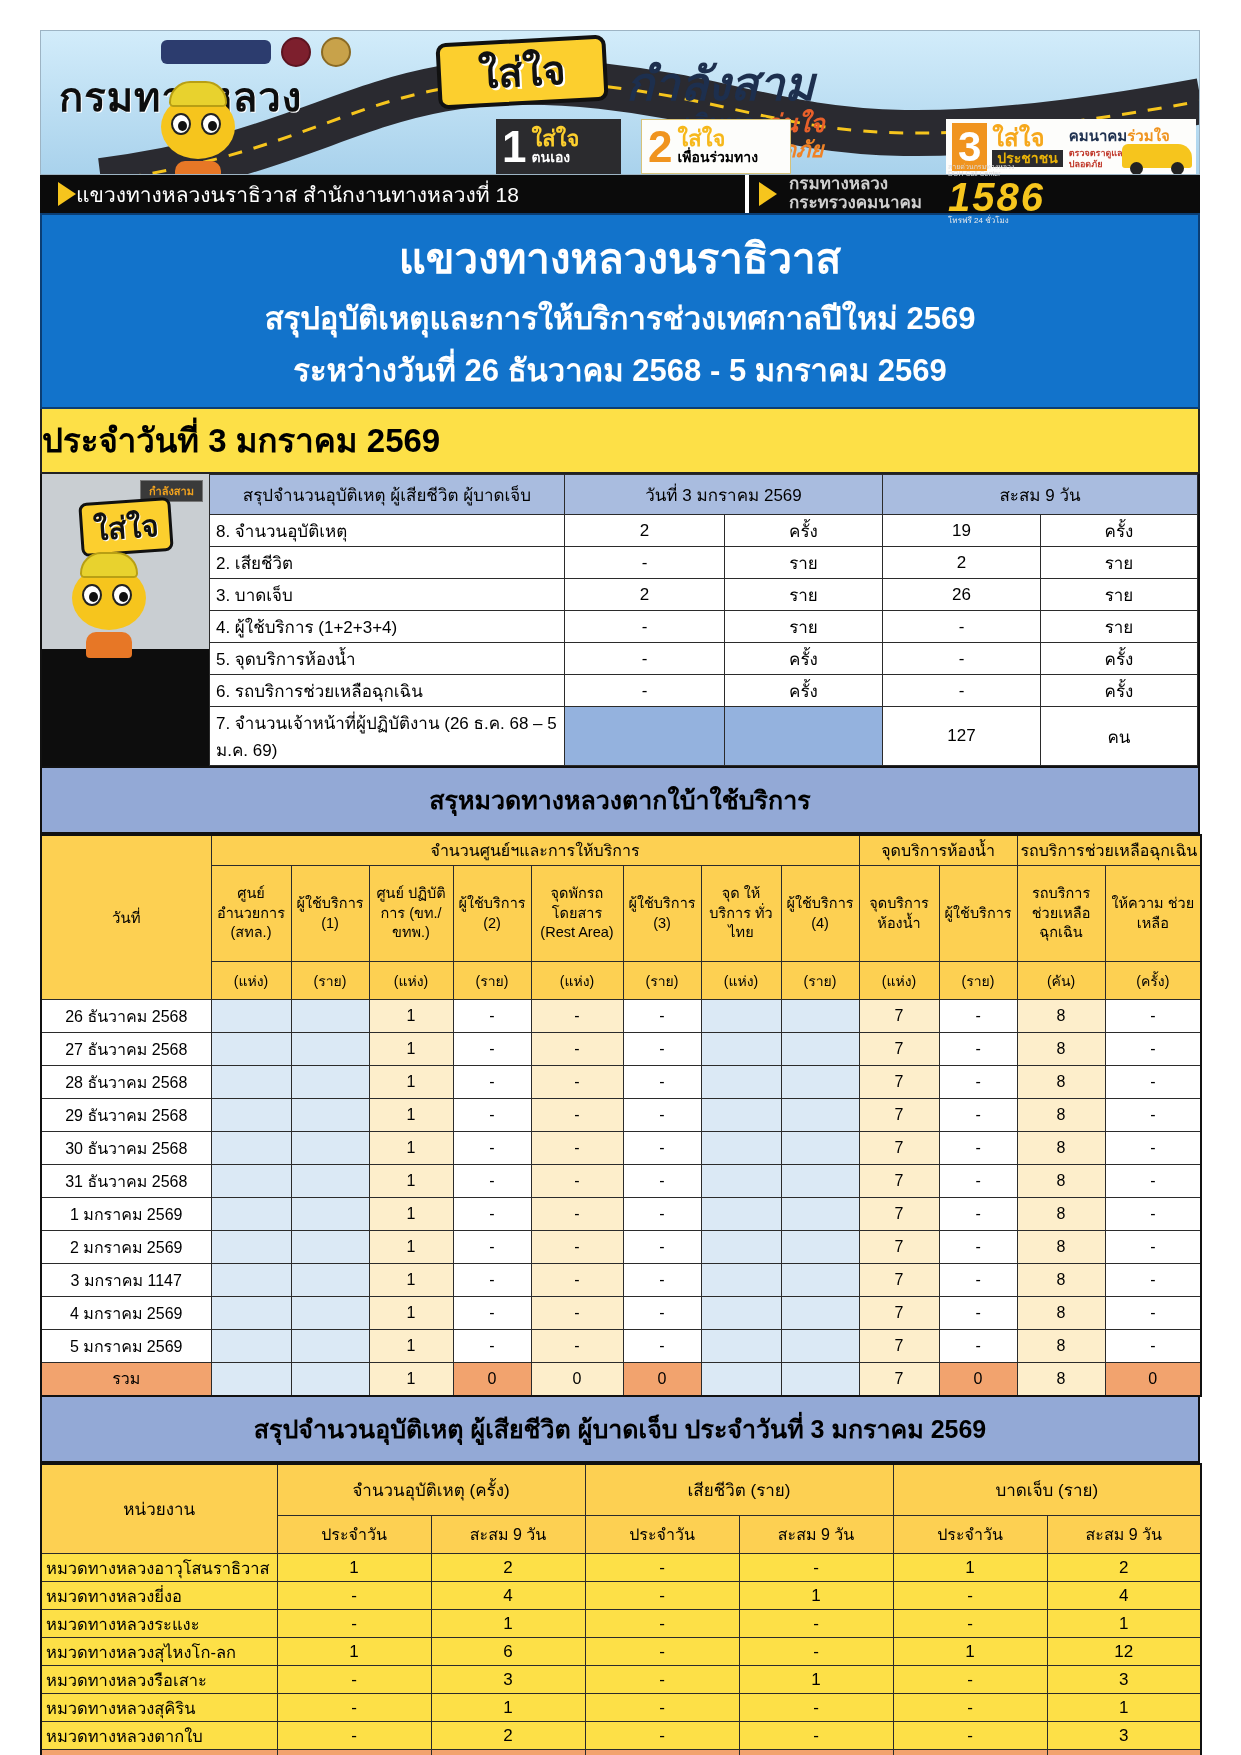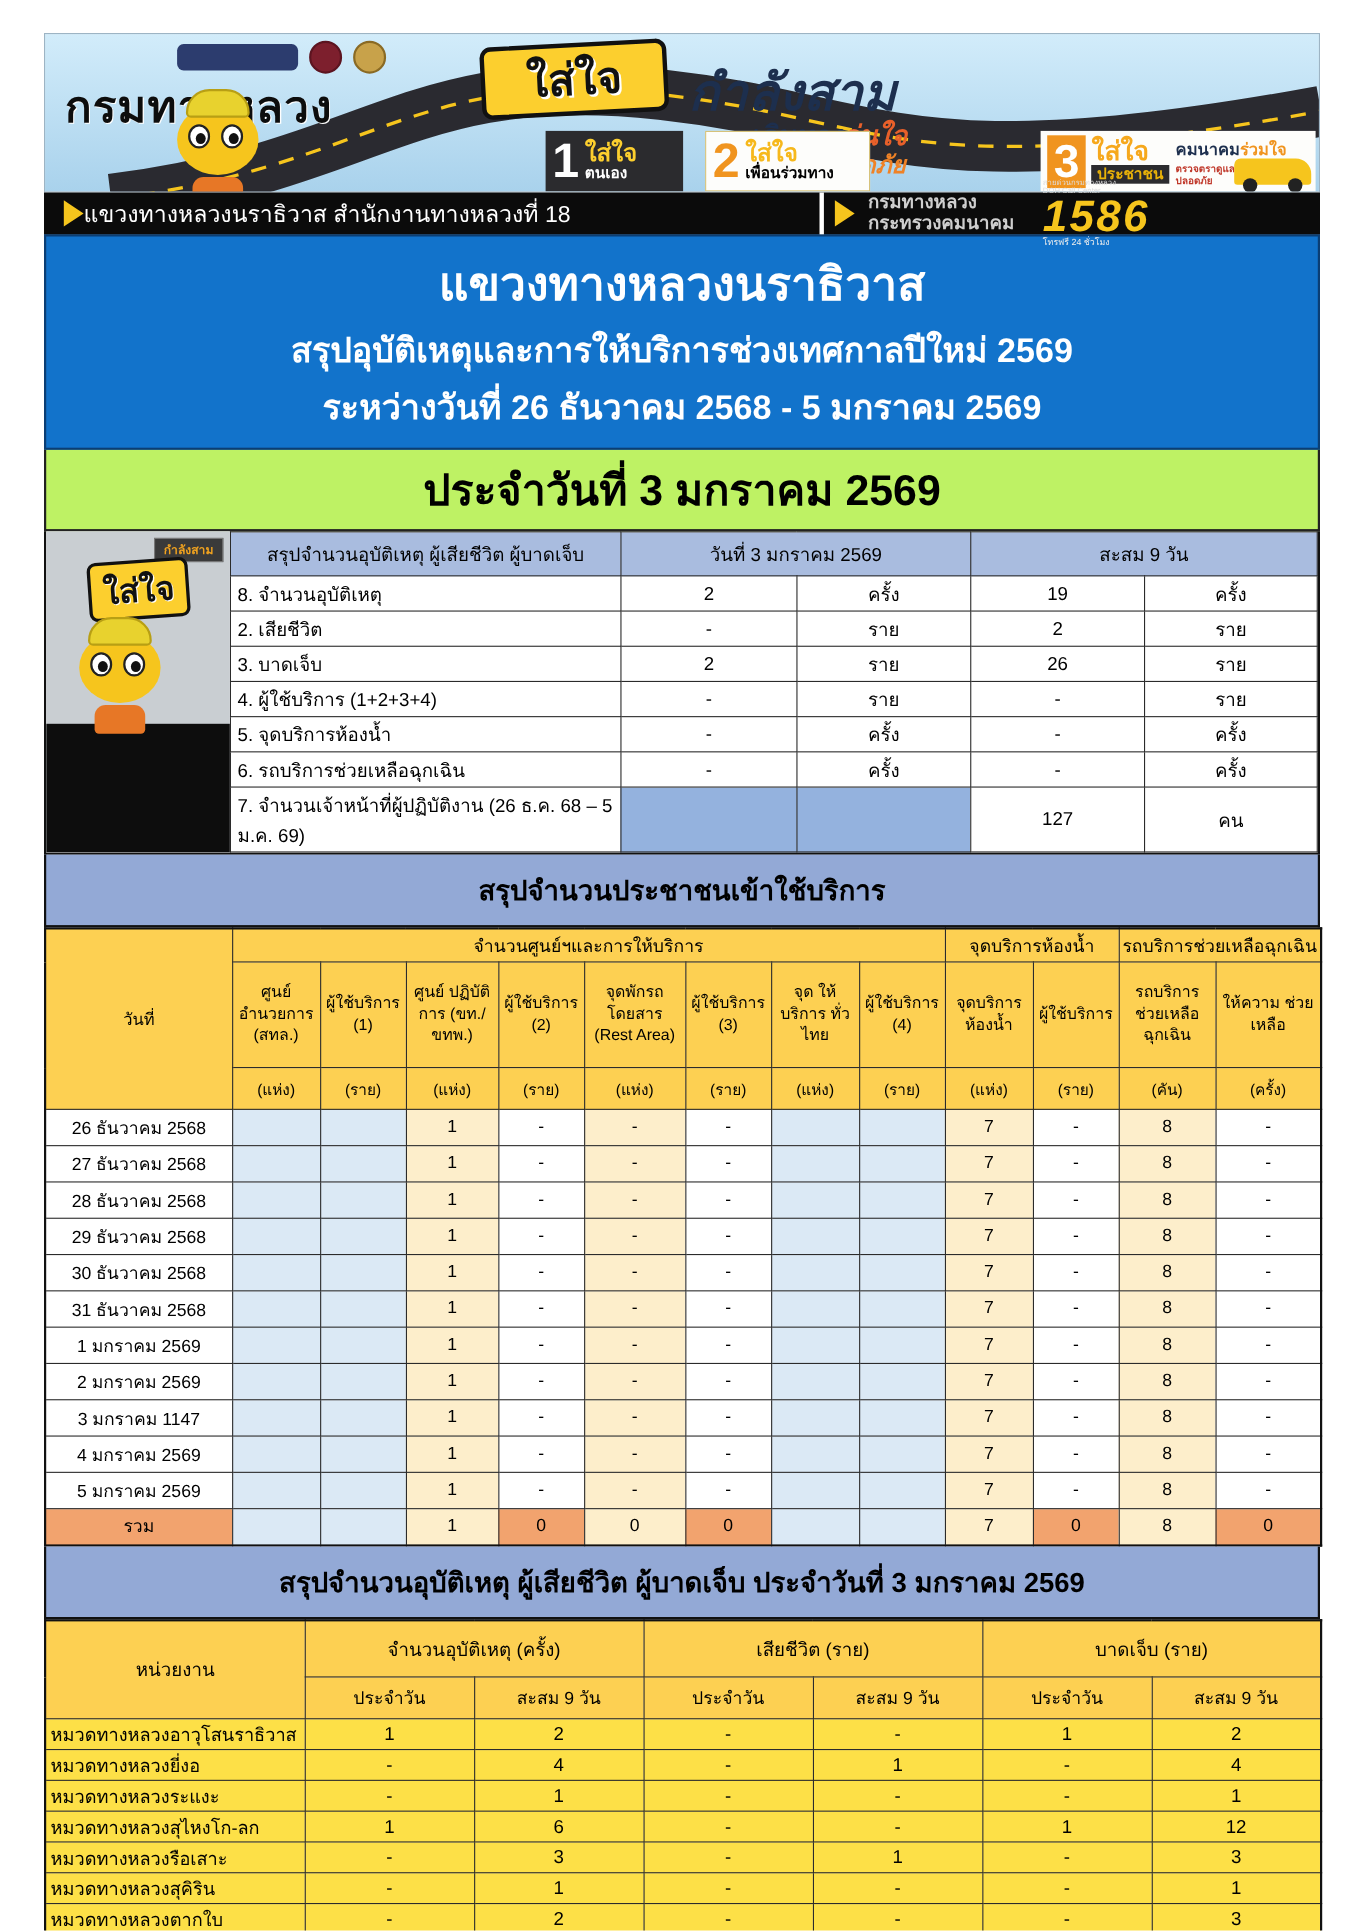--- a/index.html
+++ b/index.html
@@ -77,22 +77,22 @@
   .hotline .num { font-size:40px; font-weight:bold; font-style:italic; color:#f6c51d; letter-spacing:2px; }
   .hotline .sub { font-size:8px; color:#eee; }
 
   
   .bluetitle { background:#1273cb; color:#fff; text-align:center; padding:10px 0 12px; border:2px solid #0b3e74; }
   .bluetitle .l1 { font-size:42px; font-weight:bold; }
   .bluetitle .l2 { font-size:31px; font-weight:bold; margin-top:2px; }
   .bluetitle .l3 { font-size:31px; font-weight:bold; margin-top:2px; }
 
   .dailybar {
-    background:#bef264; border:2px solid #222; border-top:none;
-    text-align:center; font-size:39px; font-weight:bold; padding:5px 0;
+    background:#fde047; border:2px solid #222; border-top:none;
+    font-size:33px; font-weight:bold; padding:5px 0;
   }
 
   
   .summary-wrap { display:flex; border:2px solid #111; border-top:none; }
   .mascot-panel { width:172px; background:#c9ced2; position:relative; overflow:hidden; }
   .mascot-panel .blackbase { position:absolute; left:0; bottom:0; width:100%; height:40%; background:#0d0d0d; }
   .mascot-panel .signtop {
     position:absolute; right:6px; top:6px; background:#3a3a3a; color:#f0a21f;
     font-size:11px; font-weight:bold; padding:1px 8px; border:1px solid #777;
   }
@@ -316,21 +316,21 @@
         <td class="lbl">7. จำนวนเจ้าหน้าที่ผู้ปฏิบัติงาน (26 ธ.ค. 68 – 5 ม.ค. 69)</td>
         <td class="staffblue"></td>
         <td class="staffblue"></td>
         <td class="val">127</td>
         <td class="unit">คน</td>
       </tr>
     </tbody>
       </table>
   </div>
 
-  <div class="sectionbar">สรุปจำนวนประชาชนเข้าใช้บริการ</div>
+  <div class="sectionbar">สรุหมวดทางหลวงตากใบ้าใช้บริการ</div>
 
   <table class="servtable">
     <colgroup>
       <col style="width:170px">
         <col style="width:80px">
         <col style="width:78px">
         <col style="width:84px">
       <col style="width:78px">
         <col style="width:92px">
         <col style="width:78px">

